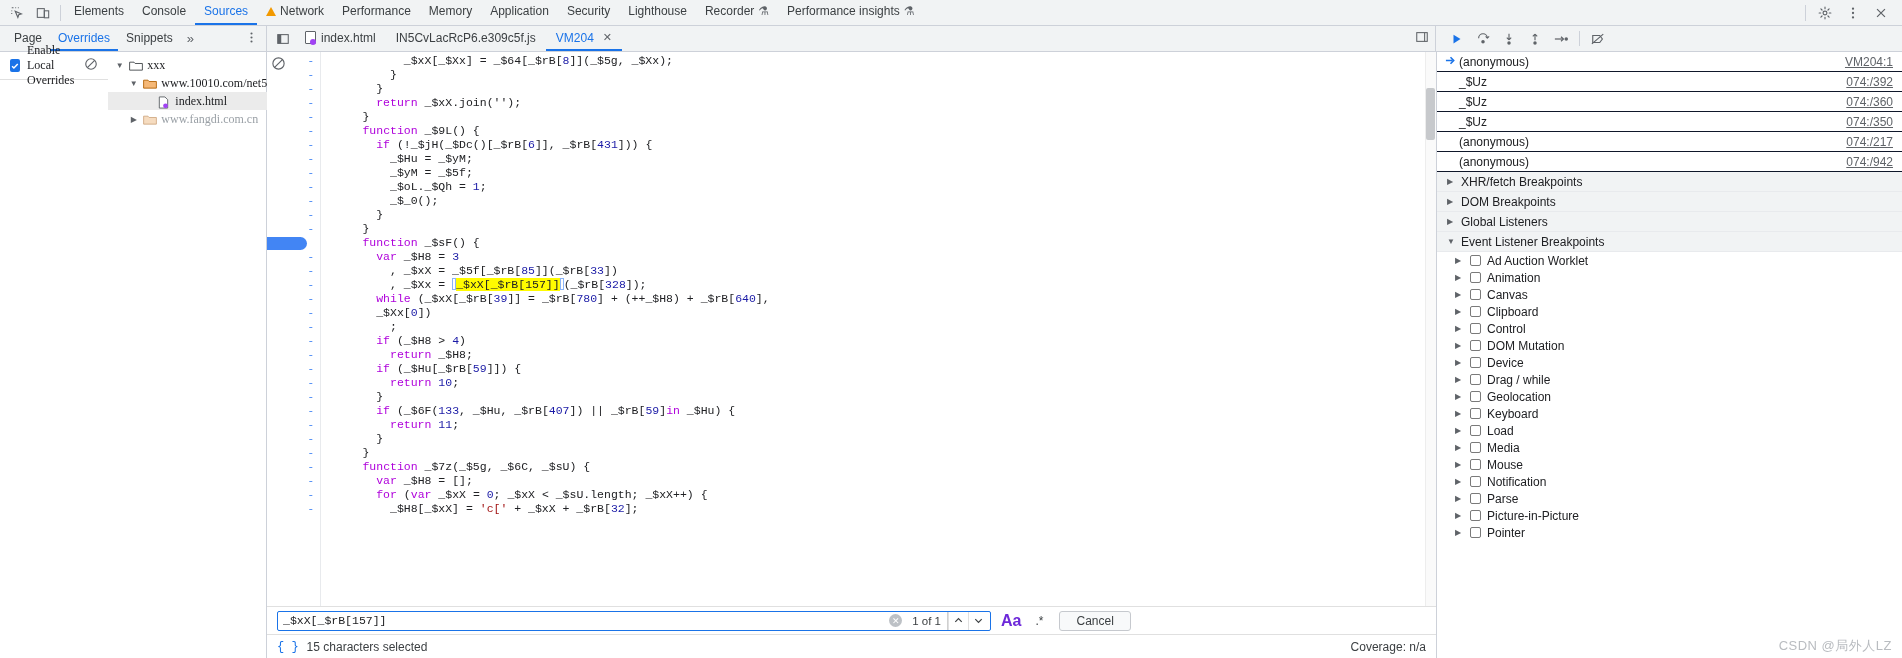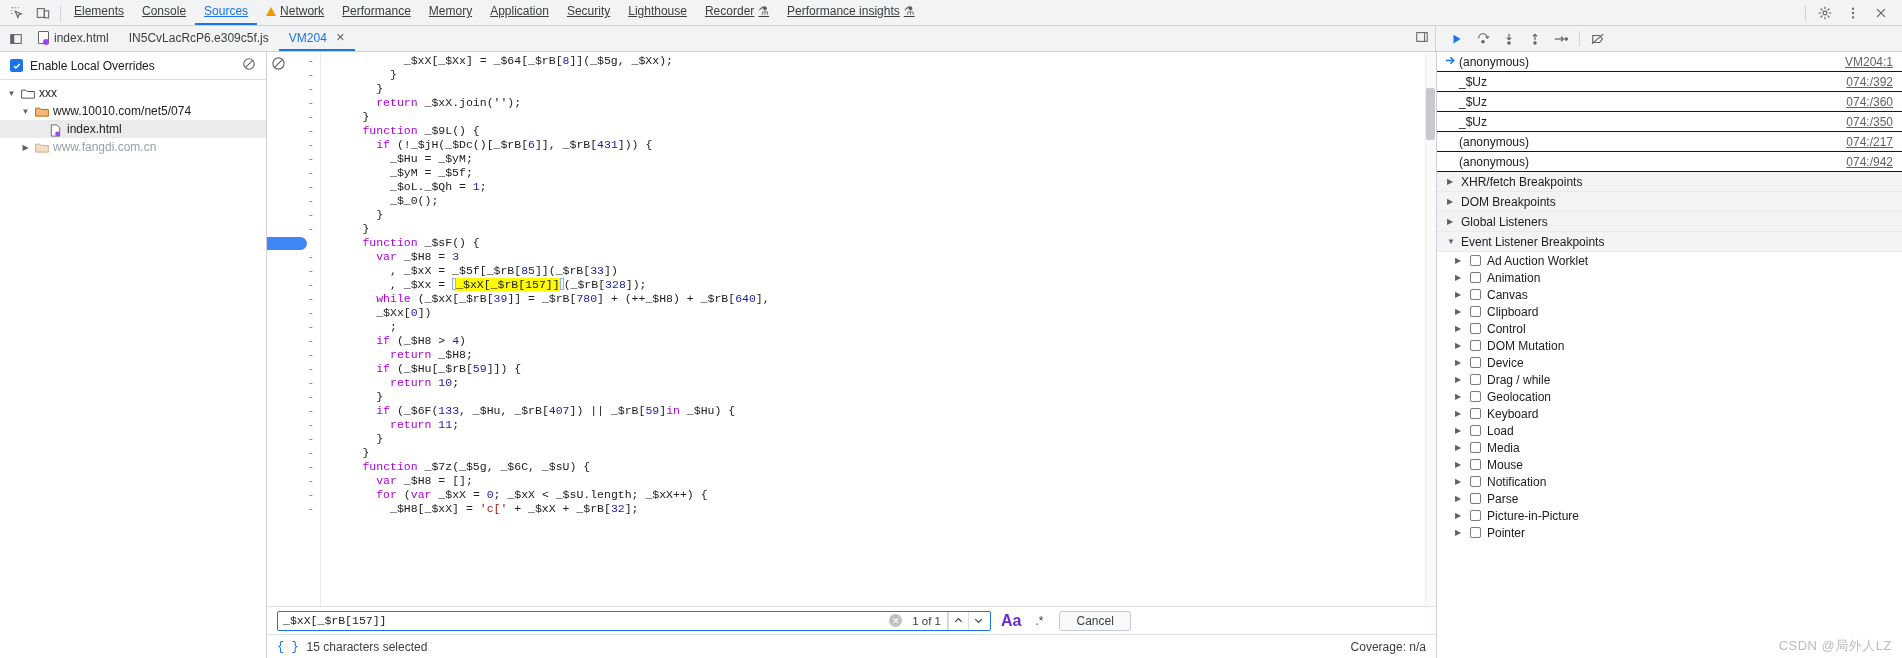--- a/index.html
+++ b/index.html
@@ -23,21 +23,20 @@
   }
   .tb-icon { width: 26px; height: 24px; display:flex; align-items:center; justify-content:center; color:#5f6368;}
   .tb-sep { width:1px; height:16px; background:#cdd1d9; margin:0 4px;}
   .maintabs { display:flex; align-items:stretch; height:26px; }
   .mtab {
     display:flex; align-items:center; gap:4px;
     padding: 0 9px; height:25px;
     font-size: 12px; color:#3c4043; white-space:nowrap;
     border-bottom: 2px solid transparent;
     cursor: default;
-    text-decoration: underline;
   }
   .mtab.active { color:#1a73e8; border-bottom-color:#1a73e8; }
   .topbar-right { margin-left:auto; display:flex; align-items:center; padding-right:8px; gap:2px;}
   .tri-warn { width:0;height:0;border-left:5px solid transparent;border-right:5px solid transparent;border-bottom:9px solid #f29900; position:relative;}
   .flask { font-size:12px; color:#5f6368; }
 
   
   .row2 { height:26px; min-height:26px; display:flex; background:#f1f3f4; border-bottom:1px solid #cdd1d9;}
   .nav-tabs { width:267px; display:flex; align-items:center; background:#f1f3f4; padding-left:6px; border-right:1px solid #cdd1d9;}
   .ntab { padding:0 8px; height:25px; display:flex;align-items:center; font-size:12px; color:#3c4043; border-bottom:2px solid transparent;}
@@ -56,21 +55,21 @@
 
   .dbg-toolbar { width:466px; display:flex; align-items:center; gap:0px; background:#f1f3f4; padding-left:8px;}
   .dbg-btn { width:26px;height:24px; display:flex;align-items:center;justify-content:center; color:#5f6368;}
   .dbg-btn.blue { color:#1a73e8;}
   .dbg-sep { width:1px;height:15px;background:#cdd1d9;margin:0 5px;}
 
   
   .main { flex:1; display:flex; min-height:0; }
 
   
-  .navpane { width:267px; min-width:267px; border-right:1px solid #cdd1d9; display:flex; flex-direction:column; background:#fff;}
+  .navpane { width:267px; min-width:267px; border-right:1px solid #cdd1d9; display:flex; flex-direction:row; background:#fff;font-family:Liberation Serif, serif;}
   .ovr-toggle { height:28px; display:flex; align-items:center; gap:7px; padding:0 10px; border-bottom:1px solid #e0e0e0; }
   .cbx { width:13px;height:13px;border-radius:2px; background:#1a73e8; display:flex;align-items:center;justify-content:center;}
   .cbx svg{display:block}
   .ovr-label { font-size:12px; color:#202124;}
   .ovr-clear { margin-left:auto; color:#5f6368; }
   .tree { padding-top:4px; font-size:12px; }
   .tnode { display:flex; align-items:center; height:18px; gap:4px; padding-right:6px; white-space:nowrap;}
   .tnode.sel { background:#ebebeb; }
   .tw { width:11px; text-align:center; color:#5f6368; font-size:8px; flex:0 0 11px;}
   .folder { width:14px;height:11px; flex:0 0 14px; position:relative;}
@@ -206,20 +205,31 @@
       </div>
       <div class="tb-icon">
         <svg width="14" height="14" viewBox="0 0 16 16">
             <path d="M3.5 3.5l9 9M12.5 3.5l-9 9" stroke="#5f6368" stroke-width="1.4"></path>
           </svg>
       </div>
     </div>
   </div>
 
   <div class="row2">
+    <div class="nav-tabs" id="nav-tabs">
+        <div class="ntab">Page</div>
+        <div class="ntab active">Overrides</div>
+        <div class="ntab">Snippets</div>
+        <div class="ntab-more">»</div>
+        <div class="kebab"><svg width="13" height="13" viewBox="0 0 16 16">
+            <circle cx="8" cy="3" r="1.3" fill="#5f6368"></circle>
+            <circle cx="8" cy="8" r="1.3" fill="#5f6368"></circle>
+            <circle cx="8" cy="13" r="1.3" fill="#5f6368"></circle>
+          </svg></div>
+      </div>
     <div class="editor-tabs">
       <div class="panel-toggle">
         <svg width="14" height="14" viewBox="0 0 16 16">
             <rect x="2" y="3" width="12" height="10" fill="none" stroke="#5f6368" stroke-width="1.2"></rect>
             <rect x="2" y="3" width="4" height="10" fill="#5f6368"></rect>
           </svg>
       </div>
       <div id="editor-tabs-list" style="display:flex;align-items:center">
           <div class="etab">
             <span class="file-ic"></span>

